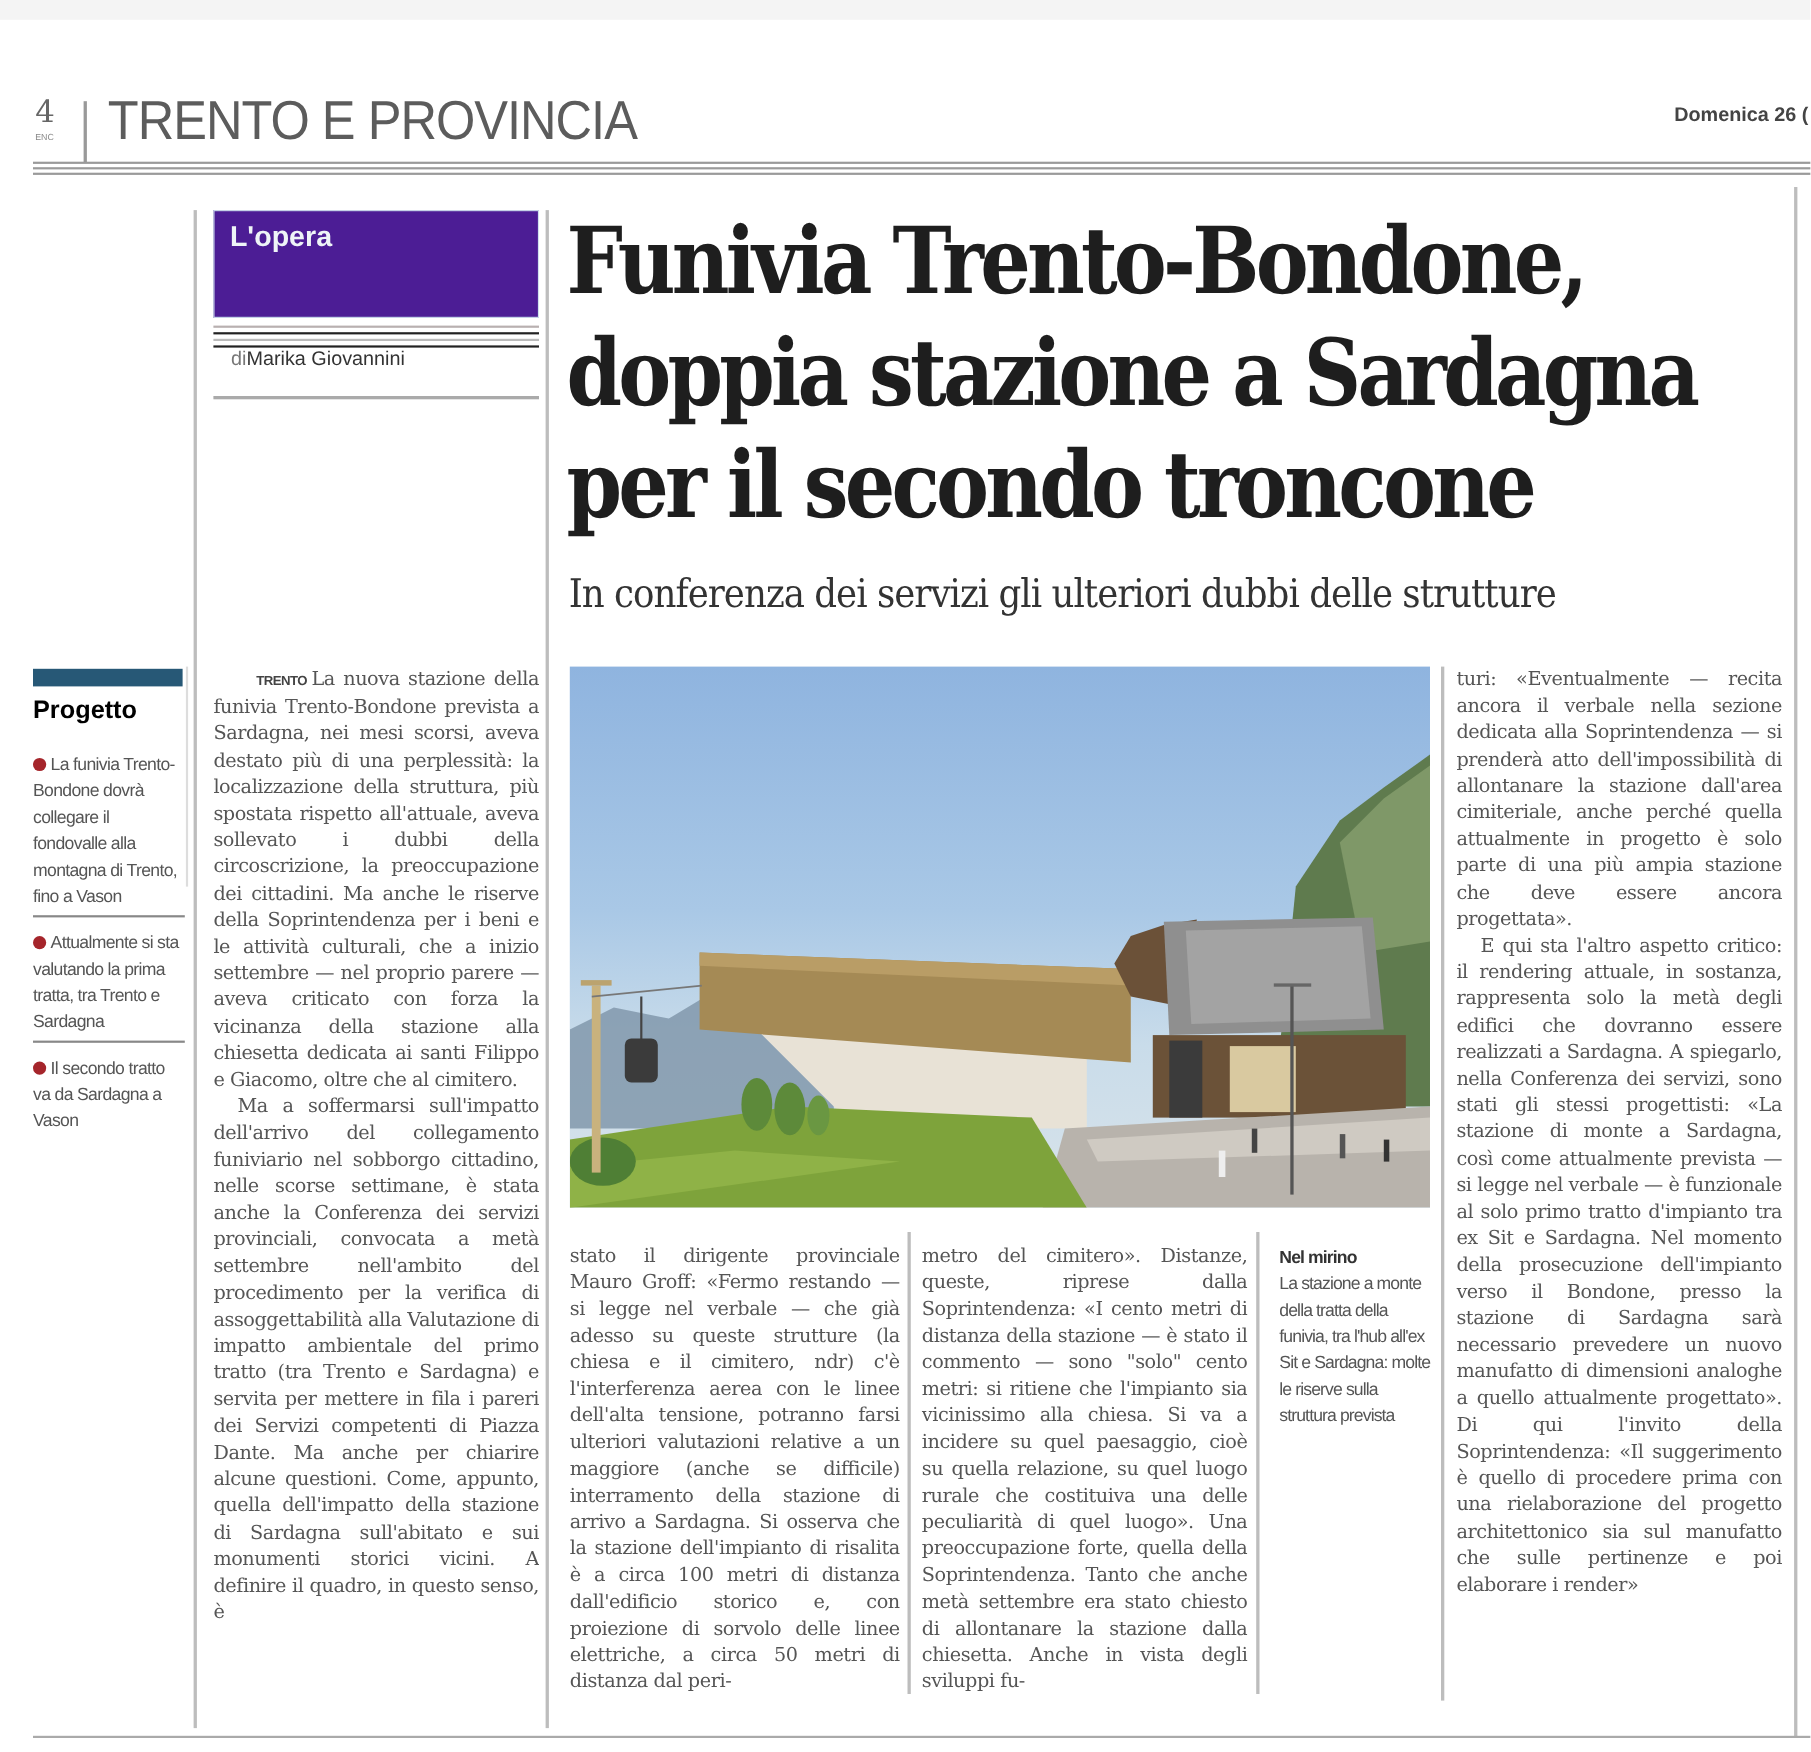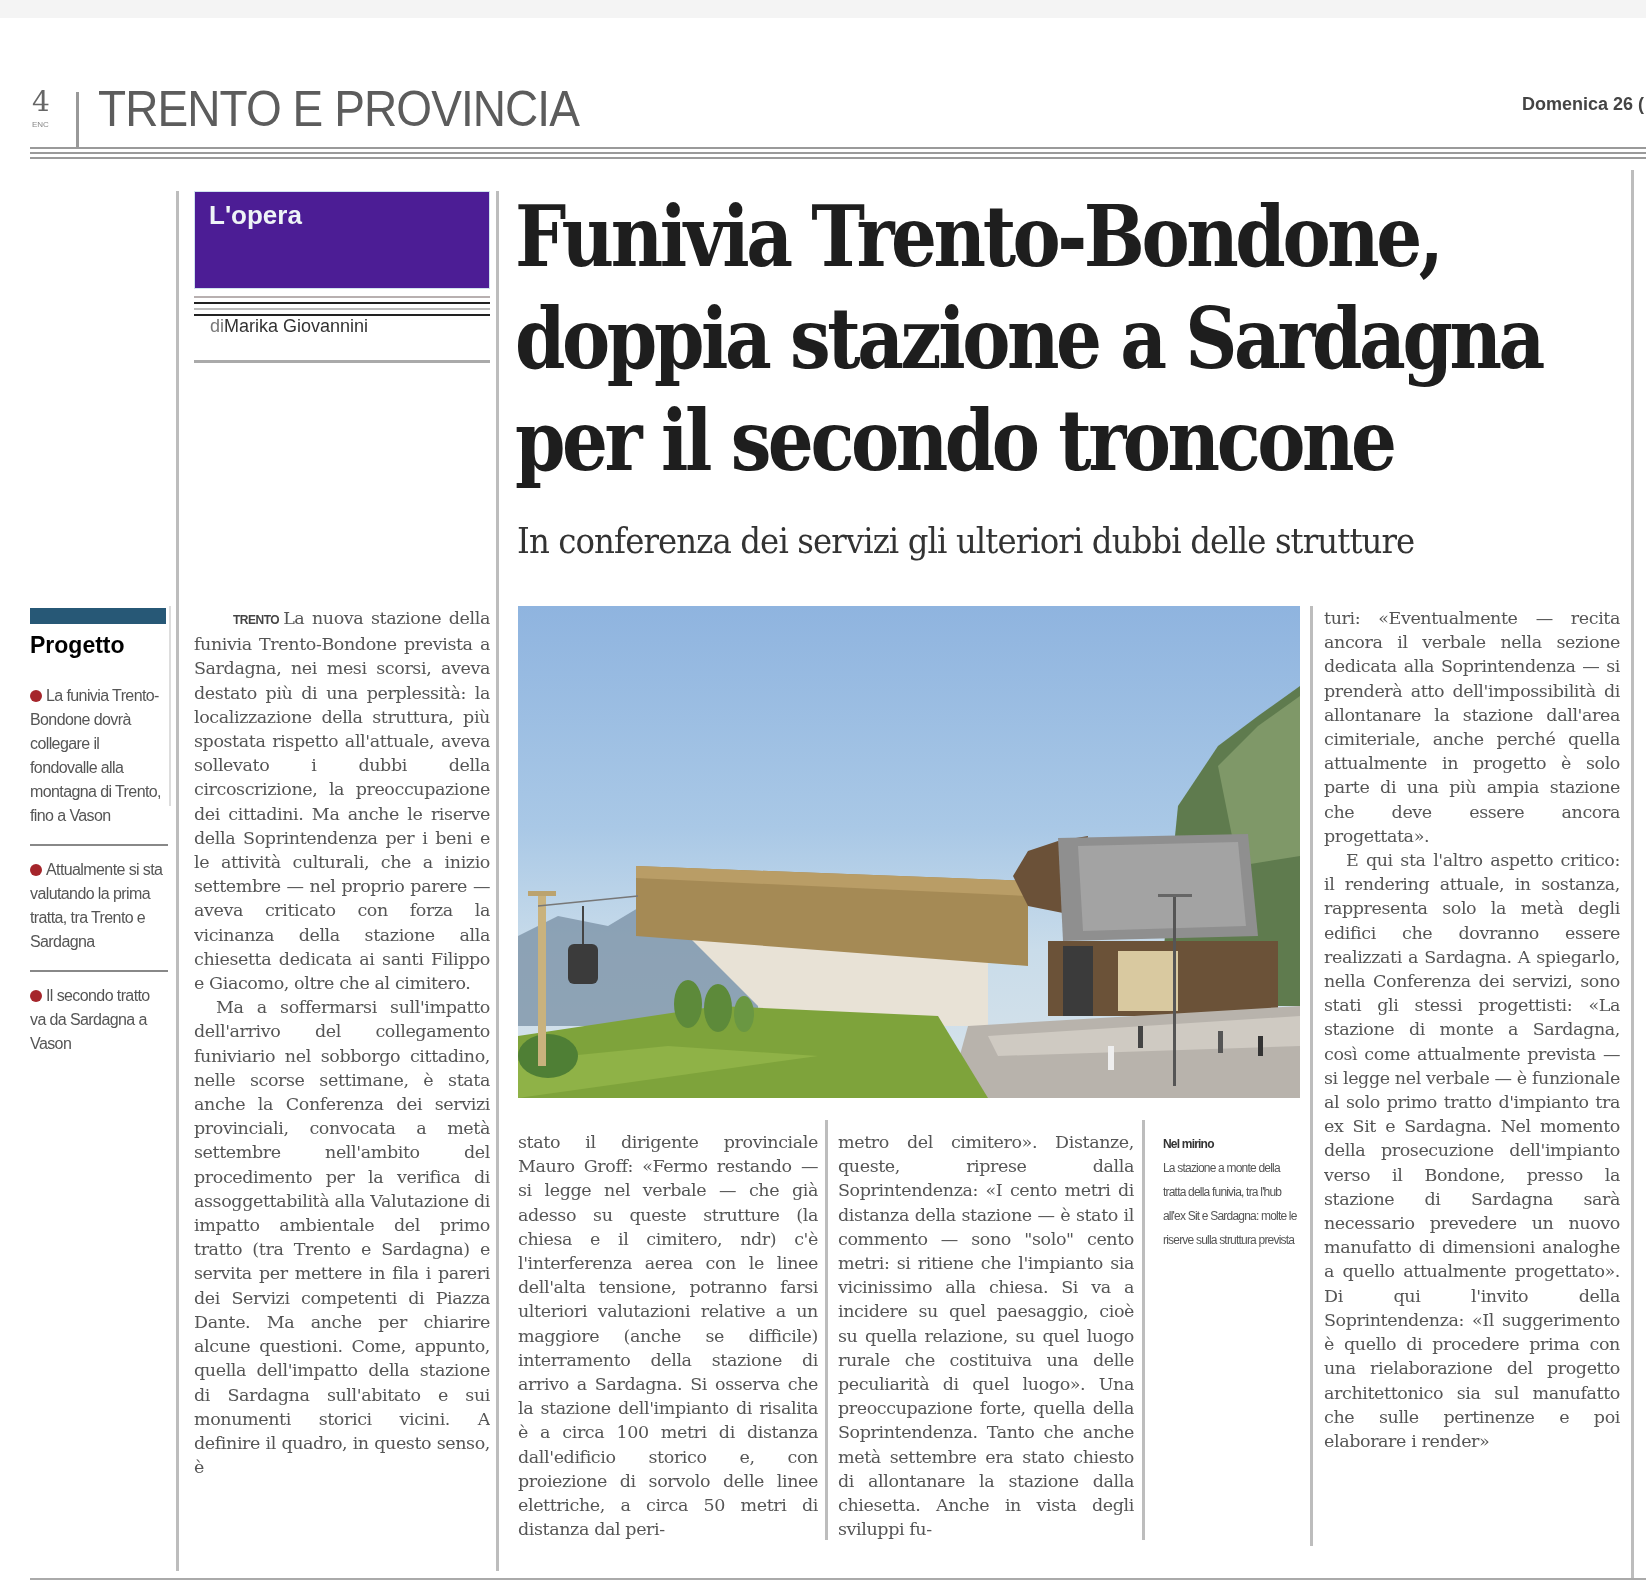--- a/index.html
+++ b/index.html
@@ -31,36 +31,36 @@
   .byline-rule { position: absolute; left: 194px; top: 360px; width: 296px; height: 3px; background: #aaa; }
 
   
   .headline { position: absolute; left: 515px; top: 186px; width: 1131px; font-family: "DejaVu Serif", serif; color: #1e1e1e; font-size: 84px; line-height: 102px; letter-spacing: -4px; transform: scaleX(0.86); transform-origin: left top; white-space: nowrap; }
   .subhead { position: absolute; left: 517px; top: 520px; font-family: "DejaVu Serif", serif; font-size: 36px; color: #333; letter-spacing: -1px; transform: scaleX(0.9); transform-origin: left top; white-space: nowrap; }
 
   
   .side-bar { position: absolute; left: 30px; top: 608px; width: 136px; height: 16px; background: #275876; }
   .side-title { position: absolute; left: 30px; top: 632px; font-family: "Liberation Sans", sans-serif; font-weight: bold; font-size: 23px; color: #000000; }
   .side-list { position: absolute; left: 30px; top: 680px; width: 138px; list-style: none; }
-  .side-item { font-family: "Liberation Sans", sans-serif; font-size: 16px; line-height: 24px; color: #555; letter-spacing: -0.6px; padding: 4px 0 16px 0; border-bottom: 2px solid #888; margin-bottom: 8px; }
+  .side-item { font-family: "Liberation Sans", sans-serif; font-size: 16px; line-height: 24px; color: #555; letter-spacing: -0.6px; padding: 4px 0 4px 0; border-bottom: 2px solid #888; margin-bottom: 8px; }
   .side-item:last-child { border-bottom: none; }
   .bullet { display: inline-block; width: 12px; height: 12px; border-radius: 50%; background: #a5252b; margin-right: 4px; vertical-align: -1px; }
 
   
   .col { position: absolute; font-family: "DejaVu Serif", serif; font-size: 17.5px; line-height: 24.2px; color: #555; text-align: justify; letter-spacing: -0.4px; }
   .col p { text-indent: 0; }
   .col p + p { text-indent: 22px; }
   .dateline { font-family: "Liberation Sans", sans-serif; font-weight: bold; font-size: 12px; color: #444; letter-spacing: -0.5px; margin-right: 4px; margin-left: 39px; }
 
   
   .photo { position: absolute; left: 518px; top: 606px; width: 782px; height: 492px; overflow: hidden; background: linear-gradient(180deg, #8fb4df 0%, #a9c8e6 45%, #c9dcea 70%, #d8e3ea 100%); }
   .photo svg { display: block; }
 
   
-  .caption { position: absolute; left: 1163px; top: 1132px; width: 140px; font-family: "Liberation Sans", sans-serif; font-size: 12px; line-height: 24px; color: #555; letter-spacing: -0.8px; }
+  .caption { position: absolute; left: 1163px; top: 1132px; width: 140px; font-family: "Liberation Sans", sans-serif; font-size: 16px; line-height: 24px; color: #555; letter-spacing: -0.8px; }
   .caption-title { font-weight: bold; color: #333; display: block; }
 
   .bottom-rule { position: absolute; left: 30px; top: 1578px; width: 1616px; height: 2px; background: #aaa; }
 </style>
 </head>
 <body>
 
 <div class="topstrip"></div>
 
 <div class="page-num">4</div>

